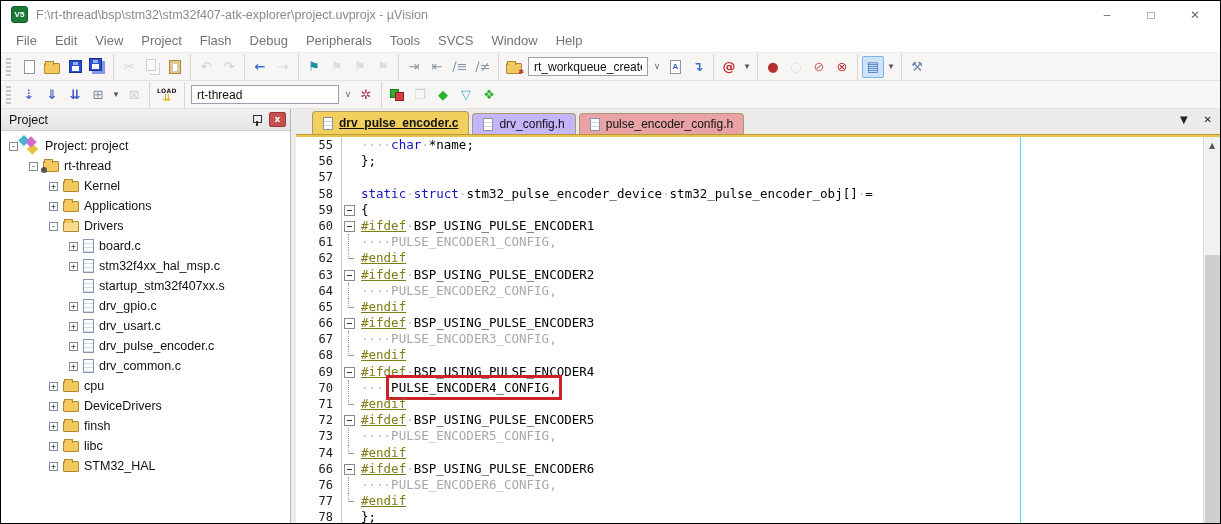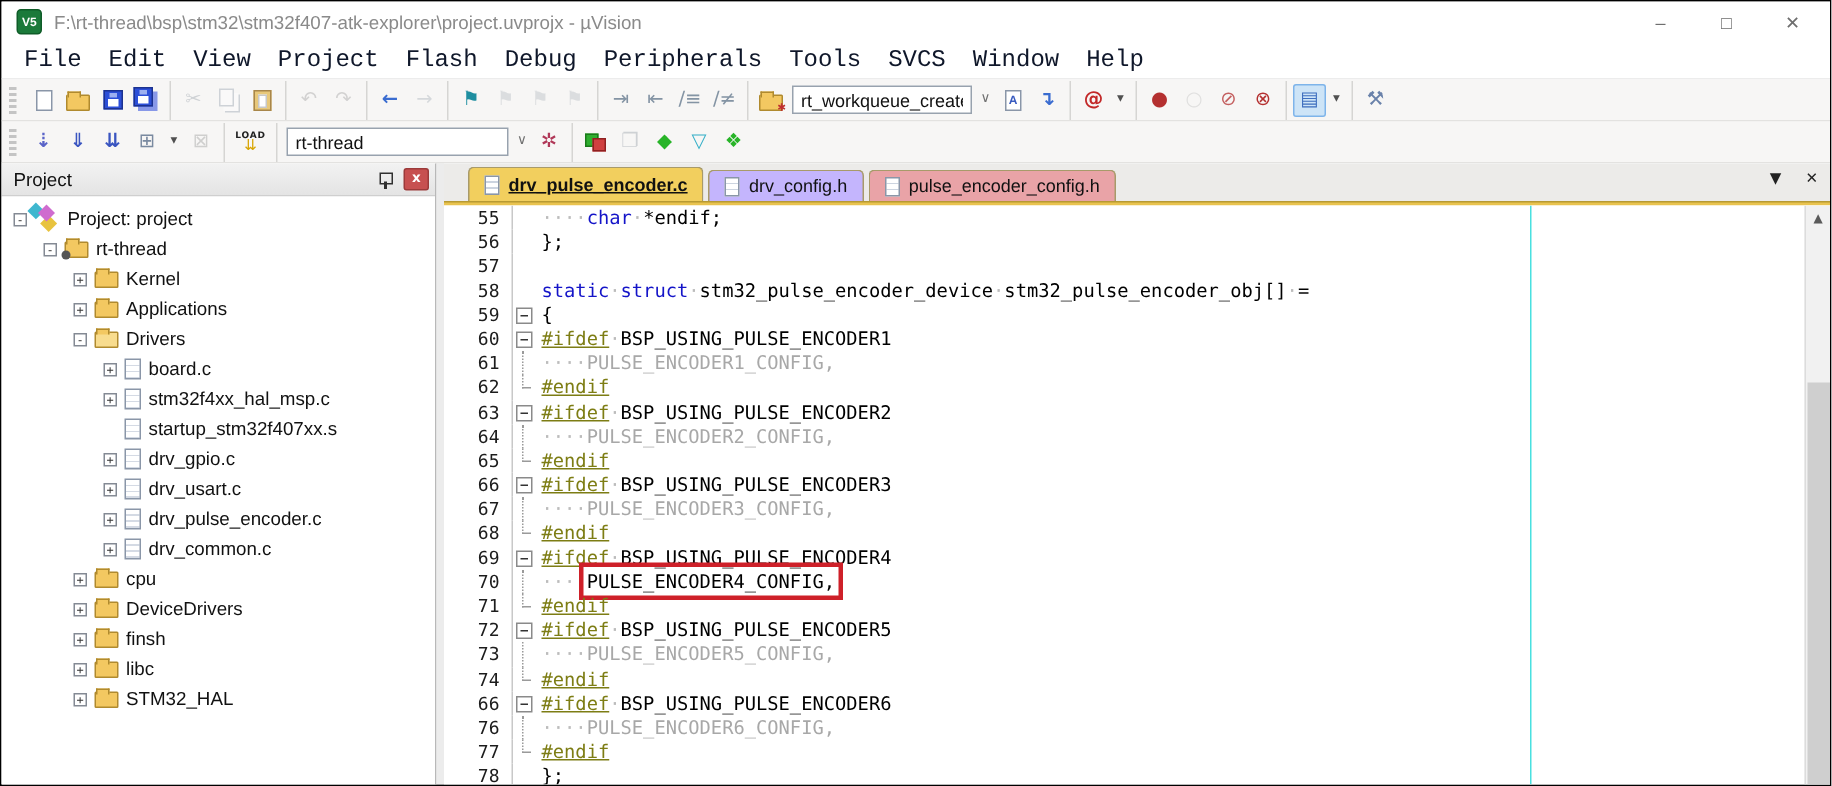--- a/index.html
+++ b/index.html
@@ -9,21 +9,21 @@
 
   
   .titlebar{height:27px;flex:none;display:flex;align-items:center;gap:8px;padding:0 10px;background:#fff;}
   .appicon{width:17px;height:17px;flex:none;background:#1b7a3a;border:1px solid #0f5c28;border-radius:3px;color:#fff;font:bold 8px/15px "Liberation Sans",sans-serif;text-align:center;}
   .wtitle{color:#8a8a8a;font-size:12.5px;white-space:nowrap;}
   .wctrls{margin-left:auto;display:flex;gap:30px;padding-right:8px;}
   .wc{color:#6e6e6e;font-size:12px;width:14px;text-align:center;cursor:default;}
 
   
   .menubar{height:25px;flex:none;display:flex;align-items:center;padding-left:6px;background:#fff;border-bottom:1px solid #ececec;}
-  .menu-item{padding:3px 9px;font-size:16px;color:#0f172a;font-family:Liberation Mono, monospace;}
+  .menu-item{padding:3px 9px;font-size:13px;color:#737373;}
 
   
   .toolbar{height:28px;flex:none;display:flex;align-items:center;background:#f7f6f5;border-bottom:1px solid #e3e2e0;padding-left:2px;}
   .grip{width:5px;height:18px;flex:none;margin:0 3px;background:repeating-linear-gradient(to bottom,#c4c4c4 0 2px,transparent 2px 4px);}
   .tgroup{display:flex;align-items:center;gap:1px;padding:0 4px;height:26px;}
   .tgroup + .tgroup{border-left:1px solid #d6d5d3;}
   .tbtn{min-width:22px;height:22px;display:flex;align-items:center;justify-content:center;border-radius:2px;}
   .tbtn.cap{min-width:12px;}
   .tbtn.dis{opacity:.42;}
   .tbtn.sel{background:#cde4f7;border:1px solid #7eb4ea;}
@@ -431,21 +431,21 @@
             <span class="tlabel">pulse_encoder_config.h</span>
           </div>
           <span class="tabctrl">
           <span>▼</span>
           <span>✕</span>
         </span>
       </div>
       <div class="goldbar"></div>
       <div class="codewrap" id="codewrap">
         <div class="marginline"></div>
-        <div class="cl"><span class="ln">55</span><span class="fold"></span><span class="ct"><span class="tk-w">····</span><span class="tk-k">char</span><span class="tk-w">·</span><span class="tk-t">*endif;</span></span></div>
+        <div class="cl"><span class="ln">55</span><span class="fold"></span><span class="ct"><span class="tk-w">····</span><span class="tk-k">char</span><span class="tk-w">·</span><span class="tk-t">*name;</span></span></div>
           <div class="cl"><span class="ln">56</span><span class="fold"></span><span class="ct"><span class="tk-t">};</span></span></div>
           <div class="cl"><span class="ln">57</span><span class="fold"></span><span class="ct"></span></div>
           <div class="cl"><span class="ln">58</span><span class="fold"></span><span class="ct"><span class="tk-k">static</span><span class="tk-w">·</span><span class="tk-k">struct</span><span class="tk-w">·</span><span class="tk-t">stm32_pulse_encoder_device</span><span class="tk-w">·</span><span class="tk-t">stm32_pulse_encoder_obj[]</span><span class="tk-w">·</span><span class="tk-t">=</span></span></div>
           <div class="cl"><span class="ln">59</span><span class="fold fs"></span><span class="ct"><span class="tk-t">{</span></span></div>
           <div class="cl"><span class="ln">60</span><span class="fold fs"></span><span class="ct"><span class="tk-p">#ifdef</span><span class="tk-w">·</span><span class="tk-t">BSP_USING_PULSE_ENCODER1</span></span></div>
           <div class="cl"><span class="ln">61</span><span class="fold fl"></span><span class="ct"><span class="tk-w">····</span><span class="tk-g">PULSE_ENCODER1_CONFIG,</span></span></div>
           <div class="cl"><span class="ln">62</span><span class="fold fe"></span><span class="ct"><span class="tk-p">#endif</span></span></div>
           <div class="cl"><span class="ln">63</span><span class="fold fs"></span><span class="ct"><span class="tk-p">#ifdef</span><span class="tk-w">·</span><span class="tk-t">BSP_USING_PULSE_ENCODER2</span></span></div>
           <div class="cl"><span class="ln">64</span><span class="fold fl"></span><span class="ct"><span class="tk-w">····</span><span class="tk-g">PULSE_ENCODER2_CONFIG,</span></span></div>
           <div class="cl"><span class="ln">65</span><span class="fold fe"></span><span class="ct"><span class="tk-p">#endif</span></span></div>

